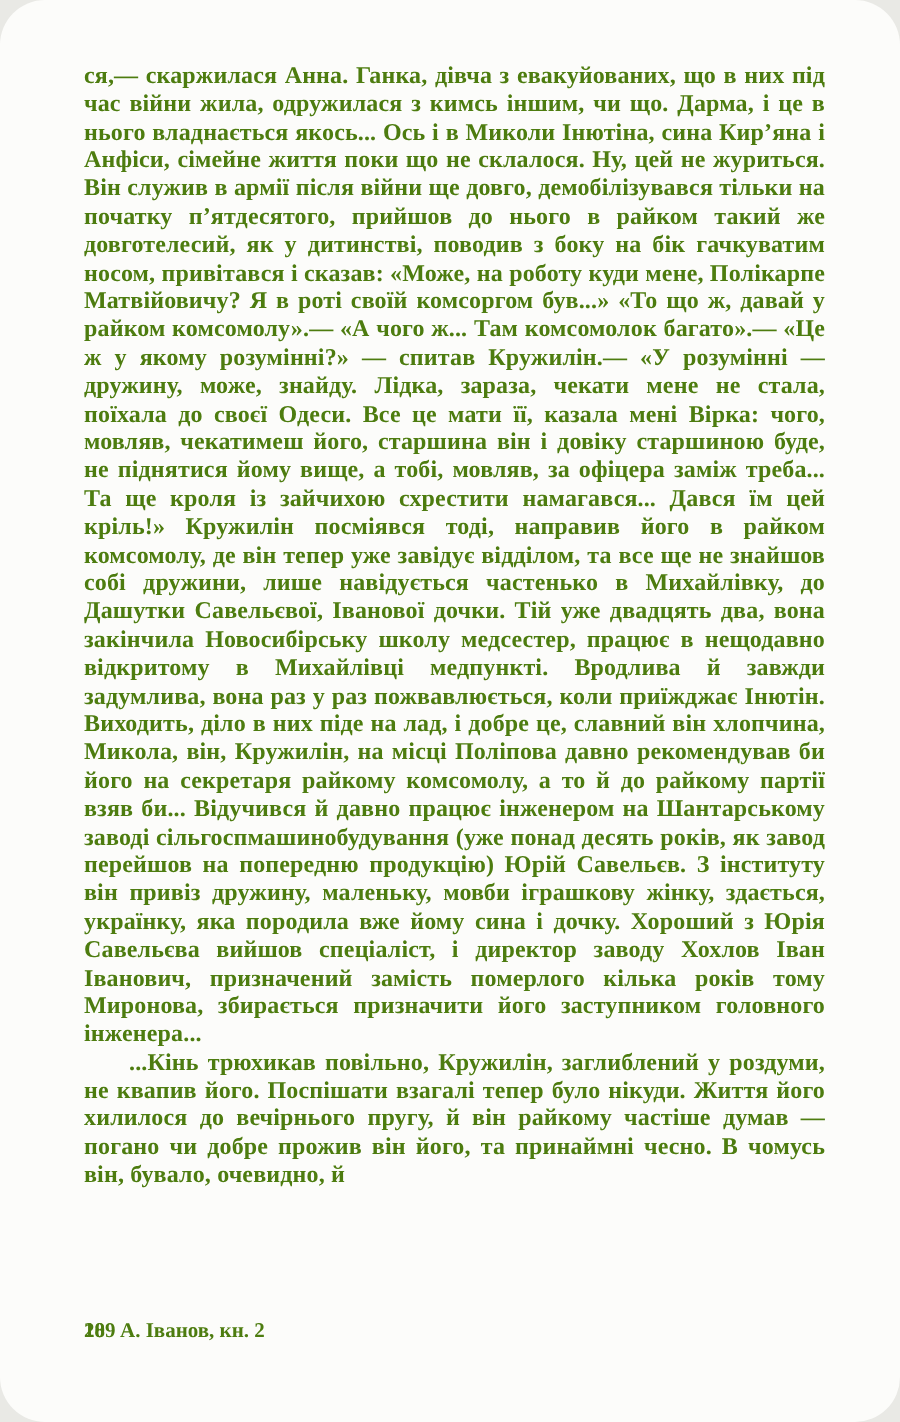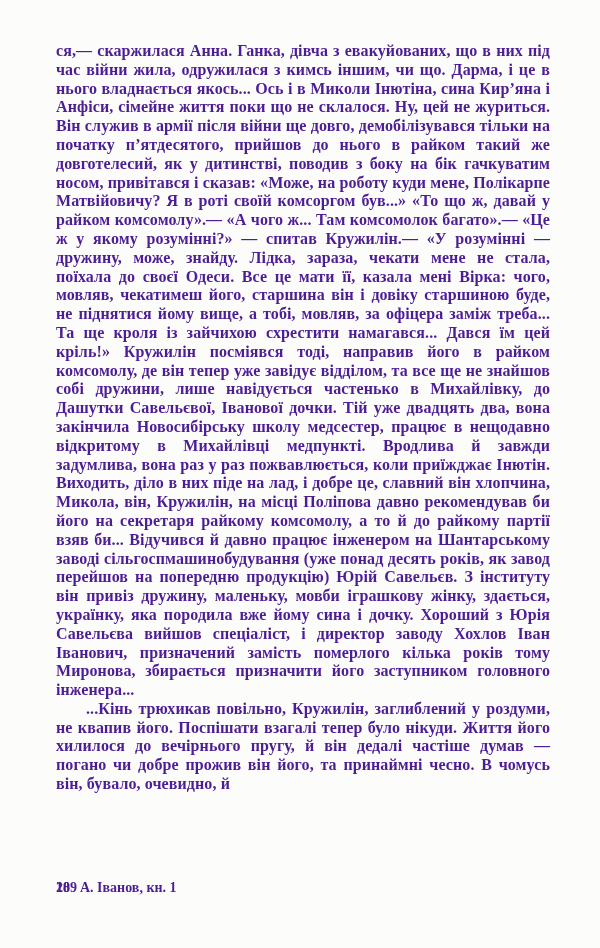--- a/index.html
+++ b/index.html
@@ -9,22 +9,23 @@
   }
   .page {
     position: relative;
     width: 600px;
     height: 948px;
     margin: 0 auto;
     background: #fcfcfa;
     box-sizing: border-box;
     padding: 42px 50px 0 56px;
     font-family: "Liberation Serif", "DejaVu Serif", serif;
-    color: #4c1d95;
+    color: #4d7c0f;
     overflow: hidden;
+    border-radius: 30px;
   }
   .text-block {
     font-size: 16px;
     line-height: 18.8px;
     font-weight: 700;
     text-align: justify;
     letter-spacing: 0.1px;
   }
   .para {
     margin: 0;
@@ -58,23 +59,23 @@
     top: 0;
   }
 </style>
 </head>
 <body>
 
 <div class="page">
 
   <div class="text-block">
     <p class="para">ся,— скаржилася Анна. Ганка, дівча з евакуйованих, що в них під час війни жила, одружилася з кимсь іншим, чи що. Дарма, і це в нього владнається якось... Ось і в Миколи Інютіна, сина Кир’яна і Анфіси, сімейне життя поки що не склалося. Ну, цей не журиться. Він служив в армії після війни ще довго, демобілізувався тільки на початку п’ятдесятого, прийшов до нього в райком такий же довготелесий, як у дитинстві, поводив з боку на бік гачкуватим носом, привітався і сказав: «Може, на роботу куди мене, Полікарпе Матвійовичу? Я в роті своїй комсоргом був...» «То що ж, давай у райком комсомолу».— «А чого ж... Там комсомолок багато».— «Це ж у якому розумінні?» — спитав Кружилін.— «У розумінні — дружину, може, знайду. Лідка, зараза, чекати мене не стала, поїхала до своєї Одеси. Все це мати її, казала мені Вірка: чого, мовляв, чекатимеш його, старшина він і довіку старшиною буде, не піднятися йому вище, а тобі, мовляв, за офіцера заміж треба... Та ще кроля із зайчихою схрестити намагався... Дався їм цей кріль!» Кружилін посміявся тоді, направив його в райком комсомолу, де він тепер уже завідує відділом, та все ще не знайшов собі дружини, лише навідується частенько в Михайлівку, до Дашутки Савельєвої, Іванової дочки. Тій уже двадцять два, вона закінчила Новосибірську школу медсестер, працює в нещодавно відкритому в Михайлівці медпункті. Вродлива й завжди задумлива, вона раз у раз пожвавлюється, коли приїжджає Інютін. Виходить, діло в них піде на лад, і добре це, славний він хлопчина, Микола, він, Кружилін, на місці Поліпова давно рекомендував би його на секретаря райкому комсомолу, а то й до райкому партії взяв би... Відучився й давно працює інженером на Шантарському заводі сільгоспмашинобудування (уже понад десять років, як завод перейшов на попередню продукцію) Юрій Савельєв. З інституту він привіз дружину, маленьку, мовби іграшкову жінку, здається, українку, яка породила вже йому сина і дочку. Хороший з Юрія Савельєва вийшов спеціаліст, і директор заводу Хохлов Іван Іванович, призначений замість померлого кілька років тому Миронова, збирається призначити його заступником головного інженера...</p>
-    <p class="para indent">...Кінь трюхикав повільно, Кружилін, заглиблений у роздуми, не квапив його. Поспішати взагалі тепер було нікуди. Життя його хилилося до вечірнього пругу, й він дедалі частіше думав — погано чи добре прожив він його, та принаймні чесно. В чомусь він, бувало, очевидно, й</p>
+    <p class="para indent">...Кінь трюхикав повільно, Кружилін, заглиблений у роздуми, не квапив його. Поспішати взагалі тепер було нікуди. Життя його хилилося до вечірнього пругу, й він райкому частіше думав — погано чи добре прожив він його, та принаймні чесно. В чомусь він, бувало, очевидно, й</p>
   </div>
 
   <div class="footer">
     <span class="signature">
-      <span class="sig-num">10</span><span>А. Іванов, кн. 1</span>
+      <span class="sig-num">10</span><span>А. Іванов, кн. 2</span>
     </span>
     <span class="page-number">289</span>
   </div>
 
 </div>
 
 </body></html>

